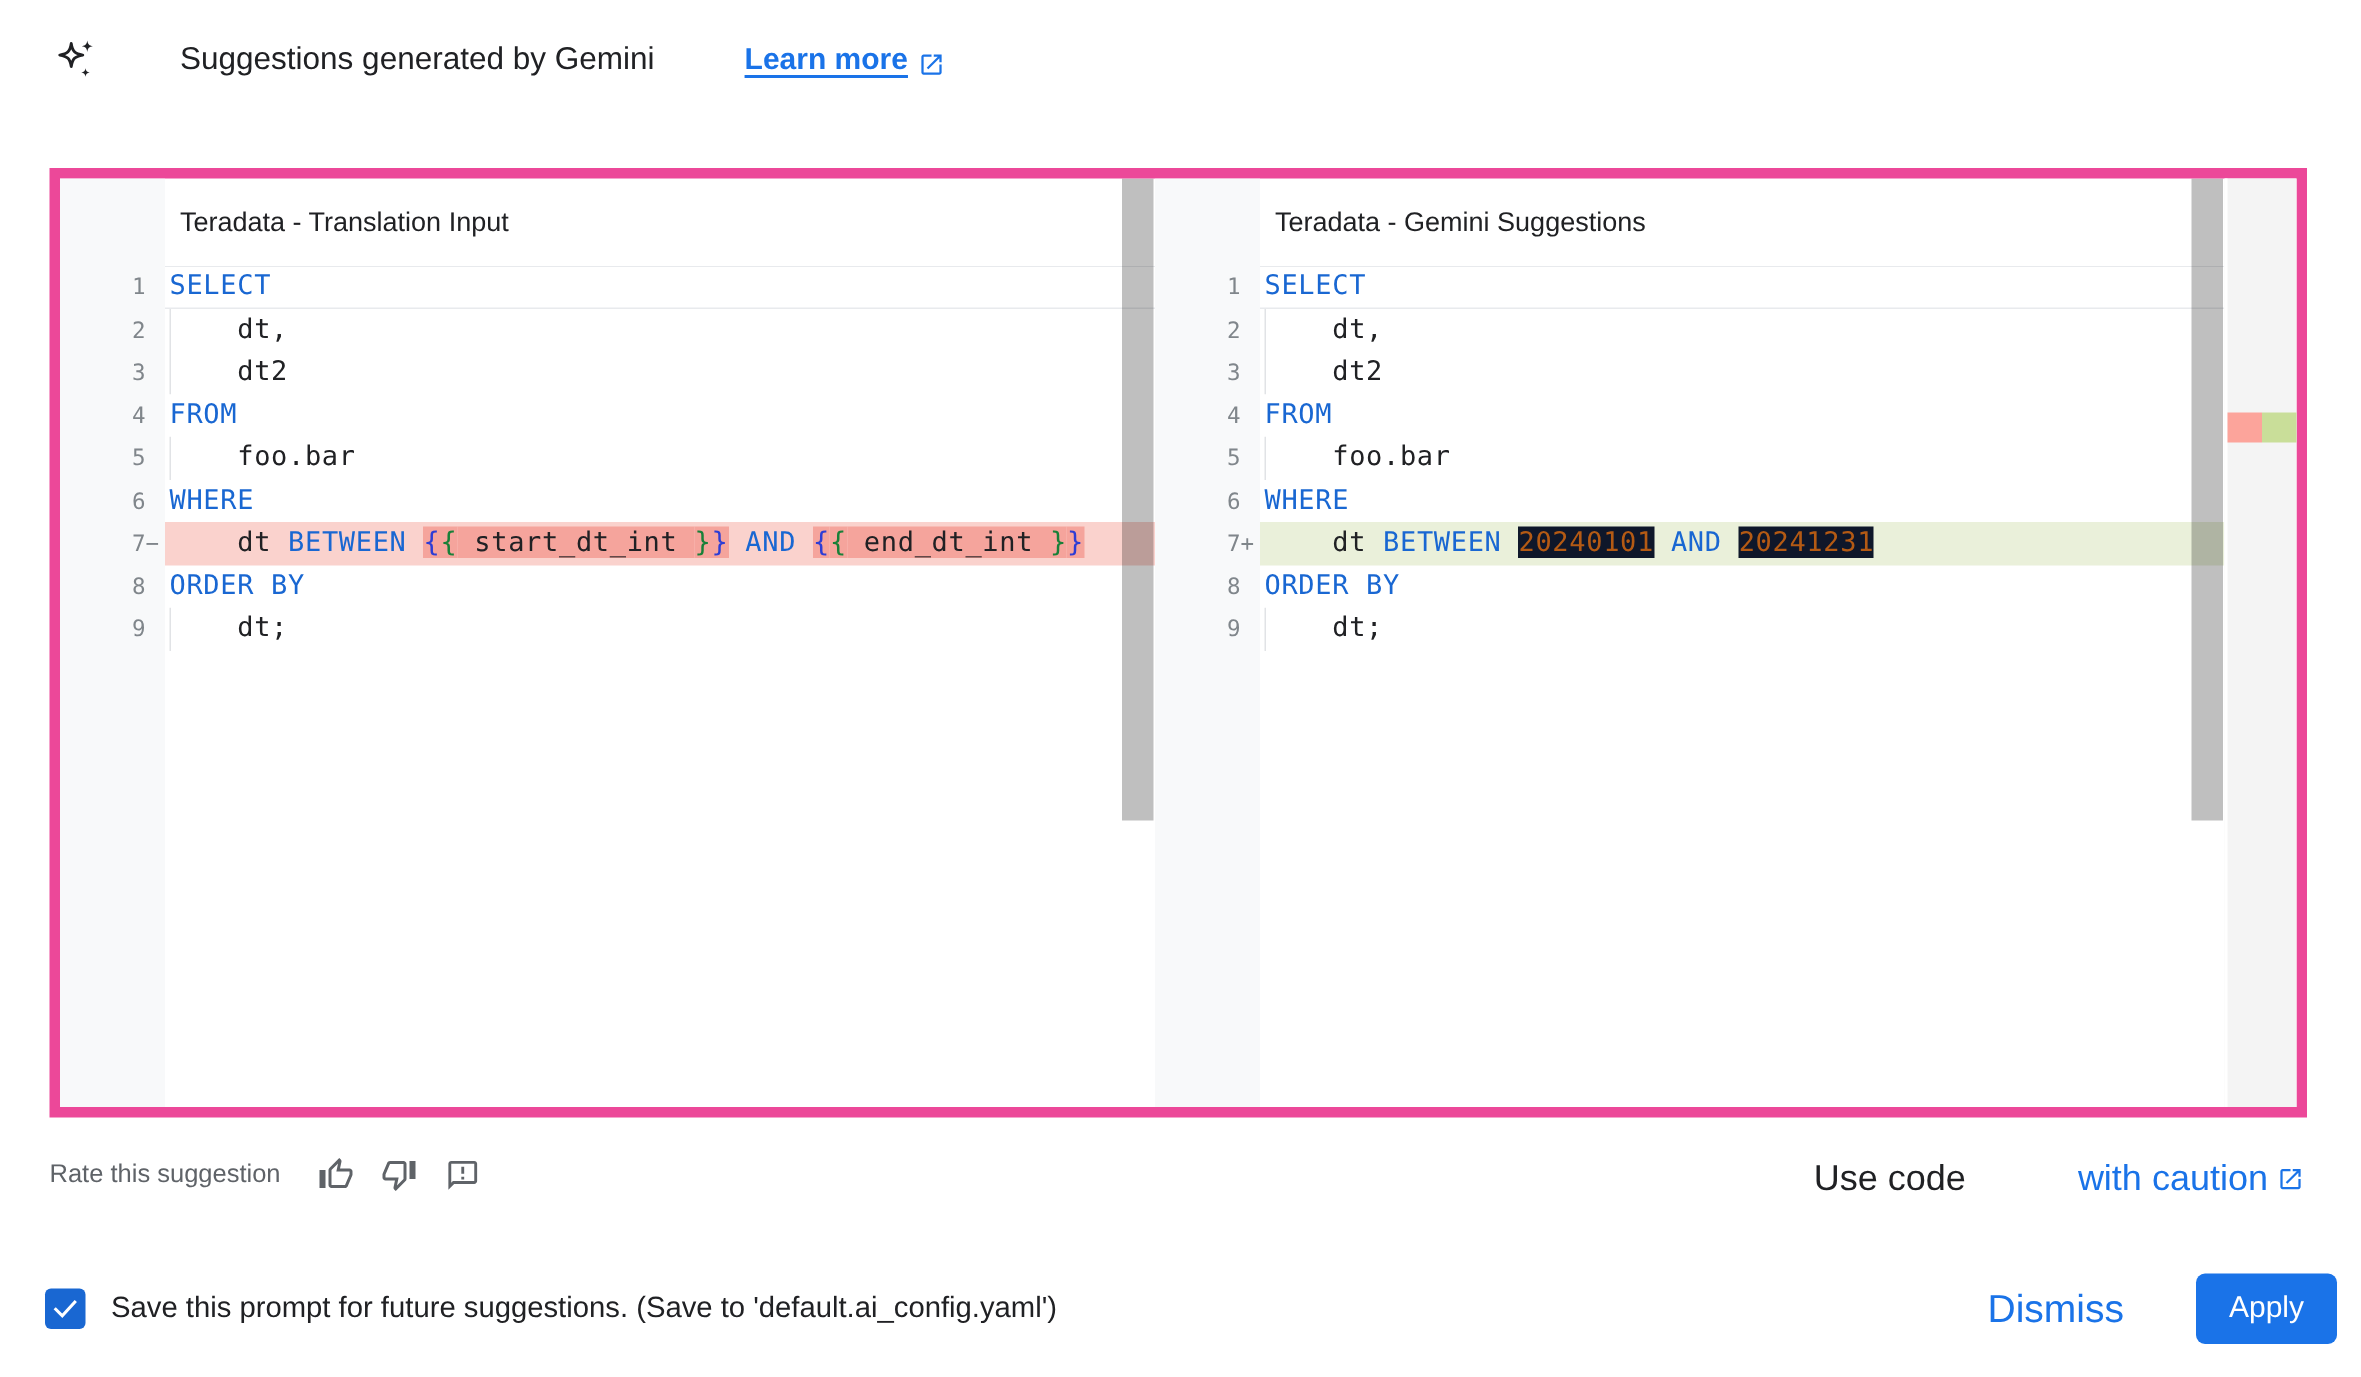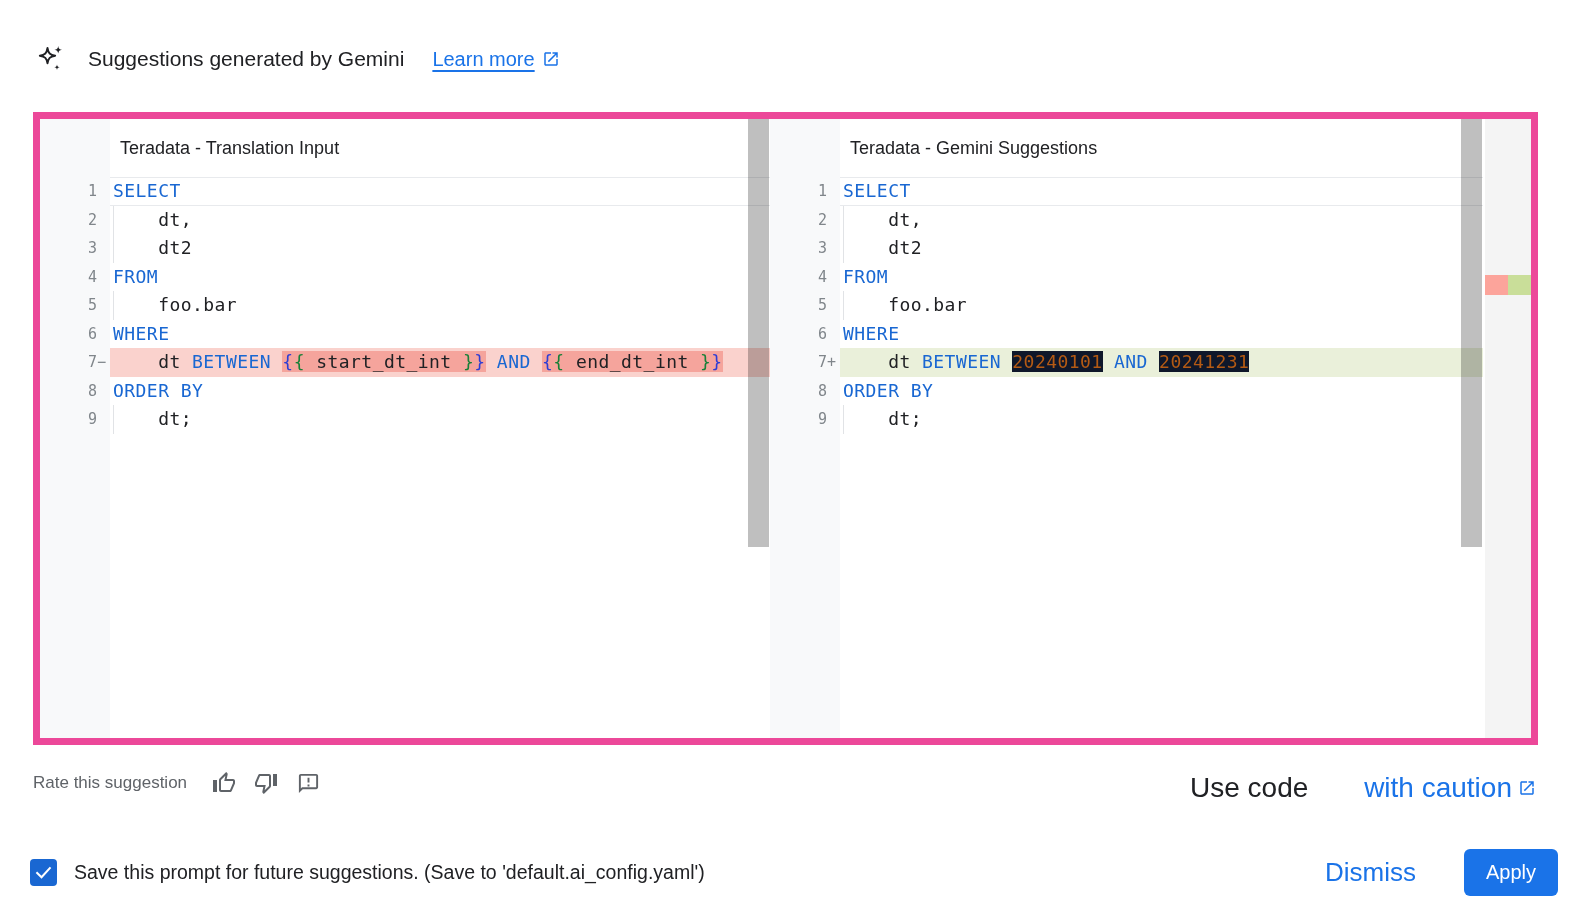--- a/index.html
+++ b/index.html
@@ -1,25 +1,25 @@
 <!DOCTYPE html>
 <html><head>
 <meta charset="utf-8">
 <style>
   html,body{margin:0;padding:0;}
   body{
     width:1574px;height:918px;position:relative;background:#fff;
     font-family:"Liberation Sans", sans-serif;color:#202124;overflow:hidden;
   }
   
-  .gemini-header{position:absolute;left:38px;top:44px;display:flex;align-items:center;}
+  .gemini-header{position:absolute;left:38px;top:25px;display:flex;align-items:center;gap:32px;}
   .sparkle{width:27px;height:30px;flex:none;}
   .gemini-title{margin-left:23px;font-size:21px;color:#202124;}
-  .learn-more{margin-left:28px;font-size:20px;font-weight:400;color:#1a73e8;
-    text-decoration:underline;text-underline-offset:4px;display:flex;align-items:center;cursor:pointer;}
+  .learn-more{margin-left:28px;font-size:20px;font-weight:700;color:#1a73e8;
+    text-decoration:underline;text-underline-offset:4px;display:flex;align-items:flex-end;cursor:pointer;}
   .learn-more svg{margin-left:7px;}
   
   .diff-container{position:absolute;left:33px;top:112px;width:1505px;height:633px;
     border:7px solid #ec4899;display:flex;background:#fff;box-sizing:border-box;}
   .editor{position:relative;overflow:hidden;}
   .panel-left{width:730px;flex:none;}
   .panel-right{flex:1;display:flex;min-width:0;}
   .panel-right .editor{flex:1;min-width:0;}
   .gutter-bg{position:absolute;left:0;top:0;bottom:0;width:70px;background:#f8f9fa;}
   .panel-header{position:relative;height:58px;display:flex;align-items:center;
@@ -47,22 +47,22 @@
   .overview-ruler{width:46px;flex:none;background:#f4f4f4;border-left:2px solid #fff;position:relative;}
   .ruler-marker{position:absolute;top:156px;left:0;right:0;height:20px;display:flex;}
   .ruler-removed{flex:1;background:#fca49b;}
   .ruler-added{flex:1;background:#c9de99;}
   
   .rate-row{position:absolute;left:33px;top:770px;display:flex;align-items:center;}
   .rate-label{font-size:17px;color:#5f6368;}
   .icon-btn{background:none;border:none;padding:0;margin:0 0 0 16px;cursor:pointer;
     width:26px;height:26px;display:flex;align-items:center;justify-content:center;color:#5f6368;}
   .icon-btn:first-of-type{margin-left:24px;}
-  .use-code{position:absolute;top:772px;right:38px;font-size:28px;color:#202124;
-    display:flex;align-items:center;white-space:pre;}
+  .use-code{position:absolute;top:772px;right:38px;font-size:24px;color:#202124;
+    display:flex;align-items:center;white-space:pre;gap:20px;}
   .caution-link{color:#1a73e8;text-underline-offset:5px;
     display:flex;align-items:center;cursor:pointer;margin-left:48px;}
   .caution-link svg{margin-left:6px;}
   
   .bottom-bar{position:absolute;left:30px;right:16px;top:849px;display:flex;align-items:center;}
   .checkbox{width:27px;height:27px;flex:none;background:#1967d2;border-radius:4px;
     display:flex;align-items:center;justify-content:center;cursor:pointer;border:none;padding:0;}
   .save-label{margin-left:17px;font-size:19.5px;color:#202124;}
   .spacer{flex:1;}
   .dismiss-btn{font-family:inherit;font-size:26px;font-weight:500;color:#1a73e8;

